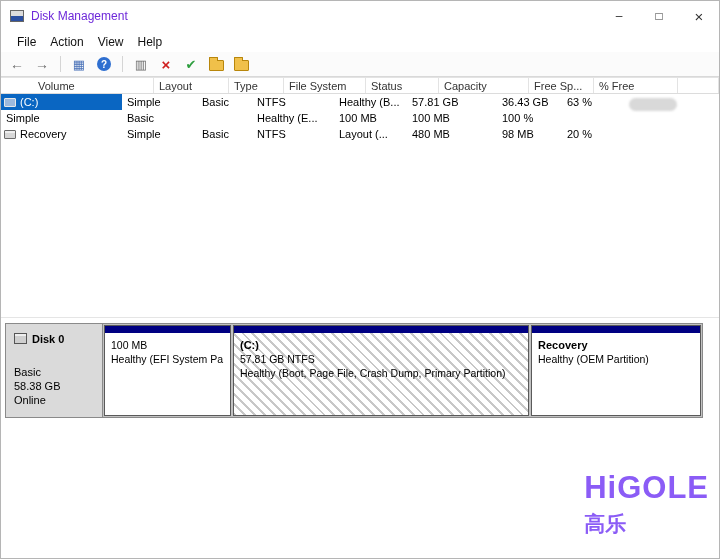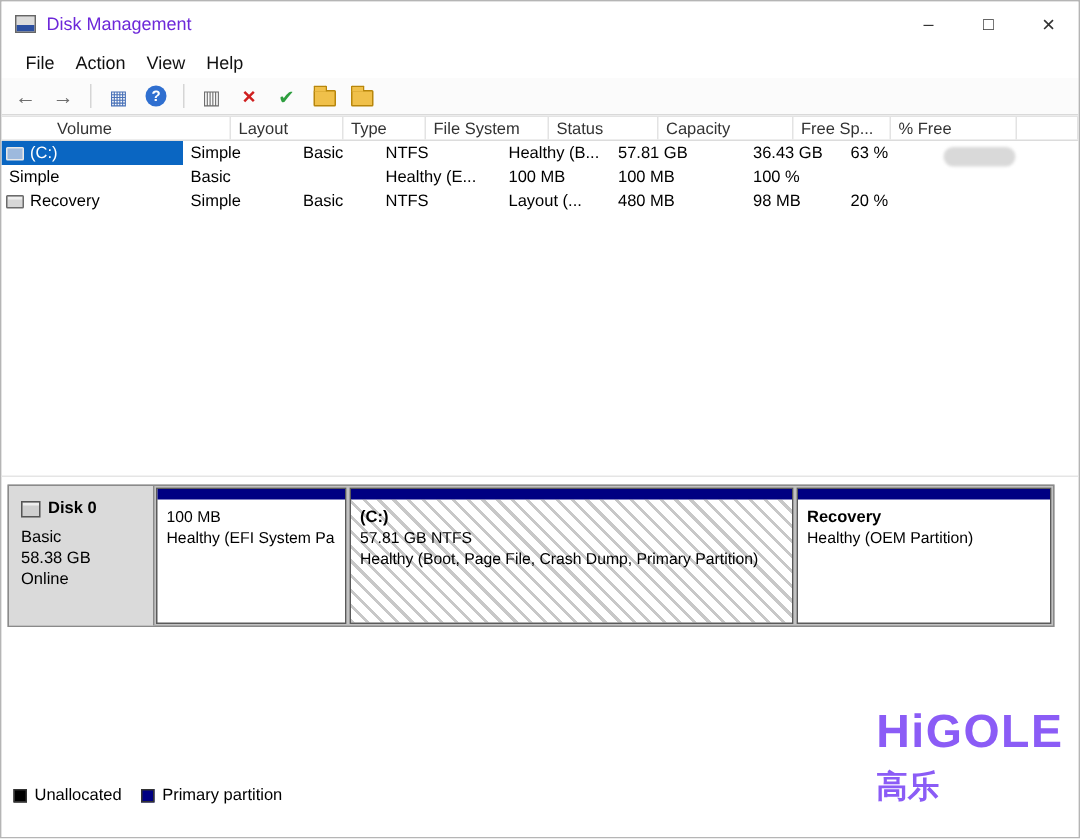--- a/index.html
+++ b/index.html
@@ -51,21 +51,21 @@
   .sel-cell .drive-ico { background:#9db9dd; border-color:#e8e8e8; box-shadow:none; }
   .redacted { position:absolute; left:628px; top:21px; width:48px; height:13px;
     background:#d9d9d9; border-radius:7px; filter:blur(1.2px); }
   
   .graphical { height:243px; border-top:1px solid #e5e5e5; background:#fff; position:relative; }
   .disk-row { position:absolute; left:4px; top:5px; width:698px; height:95px; display:flex;
     border:1px solid #8a8a8a; background:#c2c2c2; }
   .disk-panel { width:97px; background:#dadada; border-right:1px solid #8a8a8a; padding:9px 0 0 8px;
     font-size:11px; color:#000; }
   .disk-panel .dline { line-height:14px; }
-  .disk-name-row { display:flex; align-items:center; gap:5px; margin-bottom:6px; }
+  .disk-name-row { display:flex; align-items:flex-start; gap:5px; margin-bottom:20px; }
   .disk-ico { width:13px; height:11px; background:#cfcfcf; border:1px solid #555;
     box-shadow:inset 0 2px 0 #eee; }
   .disk-name { font-weight:bold; font-size:11px; }
   .partitions { flex:1; display:flex; gap:2px; padding:1px; }
   .part { background:#fff; border:1px solid #5a5a5a; display:flex; flex-direction:column; }
   .part-1 { width:127px; } .part-2 { width:296px; } .part-3 { flex:1; }
   .part-strip { height:7px; background:#000082; flex:0 0 auto; }
   .part-body { flex:1; padding:5px 0 0 6px; font-size:10.5px; color:#000; overflow:hidden; }
   .part-body div { line-height:14px; white-space:nowrap; overflow:hidden; }
   .part-name { font-weight:bold; font-size:11px; }
@@ -213,29 +213,19 @@
           <div class="part-strip"></div>
           <div class="part-body">
             <div class="part-name">Recovery</div>
             <div>Healthy (OEM Partition)</div>
           </div>
         </div>
       </div>
     </div>
   </div>
 
-  <div class="legend">
-    <div class="legend-item">
-      <span class="sq sq-unalloc"></span>
-      <span>Unallocated</span>
-    </div>
-    <div class="legend-item">
-      <span class="sq sq-primary"></span>
-      <span>Primary partition</span>
-    </div>
-  </div>
 
   <div class="watermark">
     <span class="wm-brand">HiGOLE</span>
     <span class="wm-cjk">高乐</span>
   </div>
 
 </div>
 
 </body></html>

